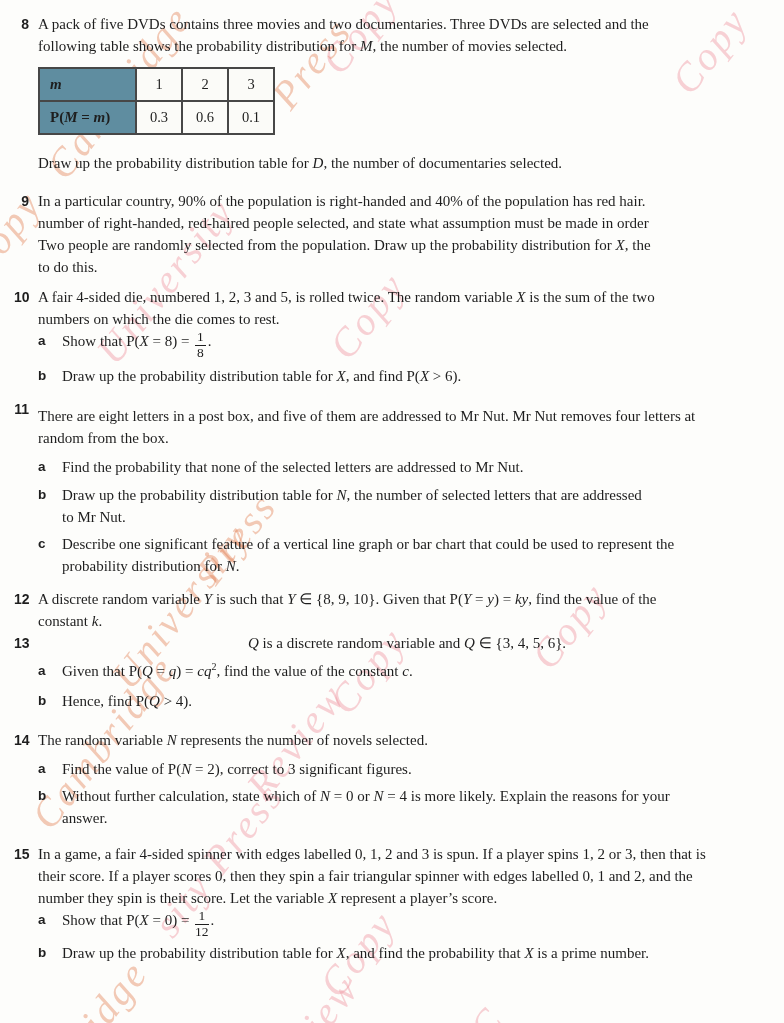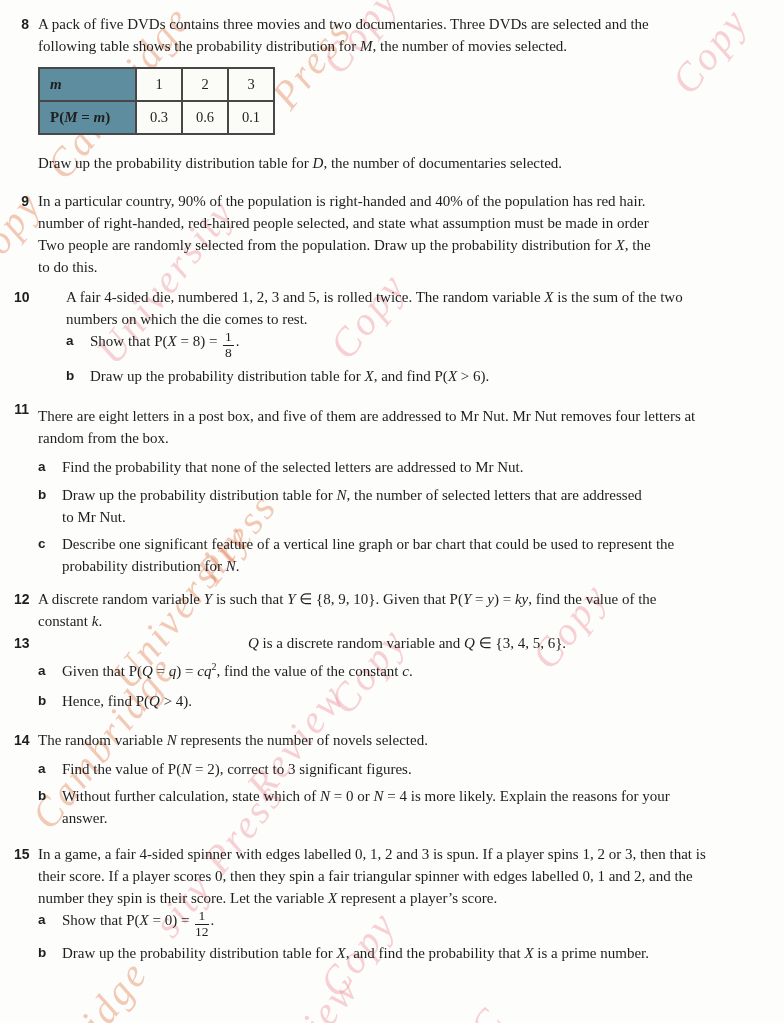--- a/index.html
+++ b/index.html
@@ -116,21 +116,21 @@
           <div class="qnum">9</div>
           <div class="qbody">
             <div class="pblock" style="margin-top: 0px;">
               <div class="line">In a particular country, 90% of the population is right-handed and 40% of the population has red hair.</div>
               <div class="line">number of right-handed, red-haired people selected, and state what assumption must be made in order</div>
               <div class="line">Two people are randomly selected from the population. Draw up the probability distribution for <i>X</i>, the</div>
               <div class="line">to do this.</div>
             </div>
           </div>
         </div>
-        <div class="q" style="margin-top: 8px; gap: 28px;">
+        <div class="q" style="margin-top: 8px;">
           <div class="qnum">10</div>
           <div class="qbody">
             <div class="pblock" style="margin-top: 0px;">
               <div class="line">A fair 4-sided die, numbered 1, 2, 3 and 5, is rolled twice. The random variable <i>X</i> is the sum of the two</div>
               <div class="line">numbers on which the die comes to rest.</div>
             </div>
             <div class="part" style="margin-top: 0px;">
               <div class="plabel">a</div>
               <div class="ptext">
                 <div class="line">Show that P(<i>X</i> = 8) = <span class="frac"><span class="num">1</span><span class="den">8</span></span>.</div>

